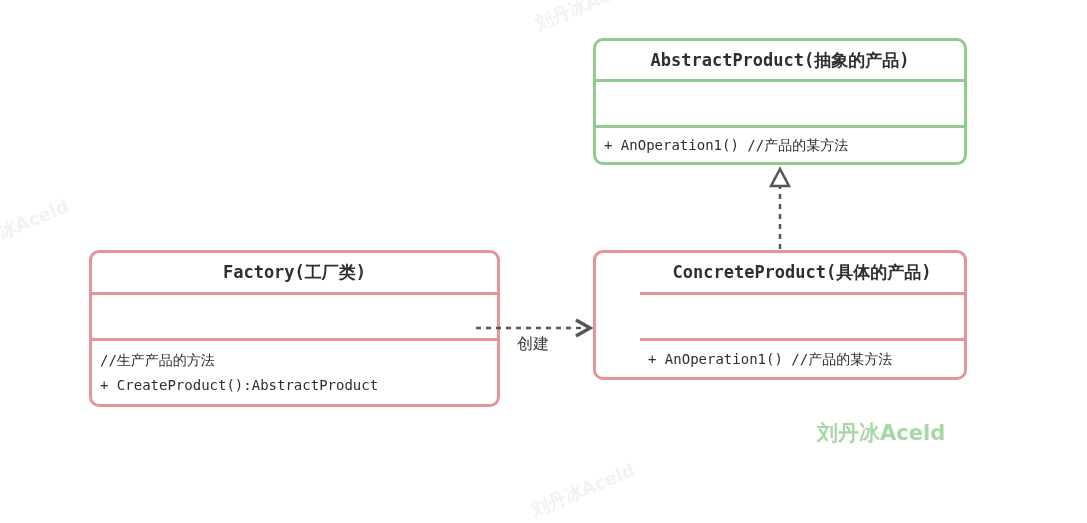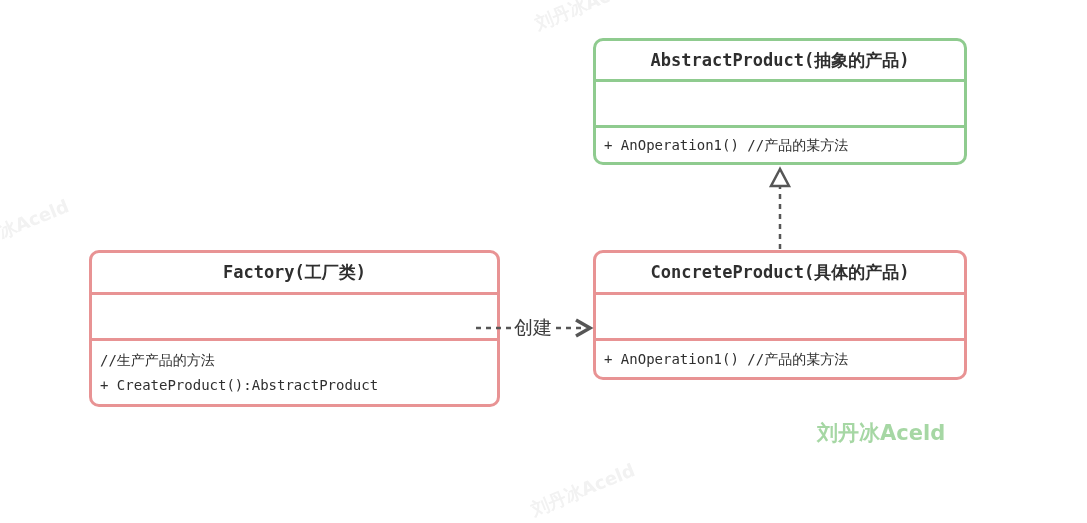--- a/index.html
+++ b/index.html
@@ -67,25 +67,25 @@
   .arrows {
     position: absolute;
     left: 0; top: 0;
     width: 1087px; height: 523px;
     pointer-events: none;
   }
 
   .create-label {
     position: absolute;
     left: 533px;
-    top: 328px;
+    top: 344px;
     transform: translate(-50%, -50%);
     background: #ffffff;
     padding: 0 3px;
-    font-size: 19px;
+    font-size: 16px;
     font-family: "DejaVu Sans", "Liberation Sans", sans-serif;
     color: #3a3a3a;
   }
 
   
   .brand-watermark {
     position: absolute;
     left: 817px;
     top: 419px;
     font-size: 21px;
@@ -123,21 +123,21 @@
 
   <div class="uml-box red" style="left:62px; top:250px; width:411px; height:157px;margin-left:27px;">
     <div class="uml-title" style="height:42px;">Factory(工厂类)</div>
     <div class="uml-attrs" style="height:46px;"></div>
     <div class="uml-methods">
       <div>//生产产品的方法</div>
       <div>+ CreateProduct():AbstractProduct</div>
     </div>
   </div>
 
-  <div class="uml-box red" style="left:593px; top:250px; width:374px; height:130px;">
+  <div class="uml-box red" style="left:593px; top:250px; width:374px; height:130px;padding-left:44px;">
     <div class="uml-title" style="height:42px;">ConcreteProduct(具体的产品)</div>
     <div class="uml-attrs" style="height:46px;"></div>
     <div class="uml-methods">+ AnOperation1() //产品的某方法</div>
   </div>
 
   <svg class="arrows" viewBox="0 0 1087 523">
      ConcreteProduct --&gt;
     <g>
       <line x1="476" y1="328" x2="584" y2="328" stroke="#565656" stroke-width="2.5" stroke-dasharray="5,5"></line>
       <polyline points="576,320 590,328 576,336" fill="none" stroke="#565656" stroke-width="3.5"></polyline>

